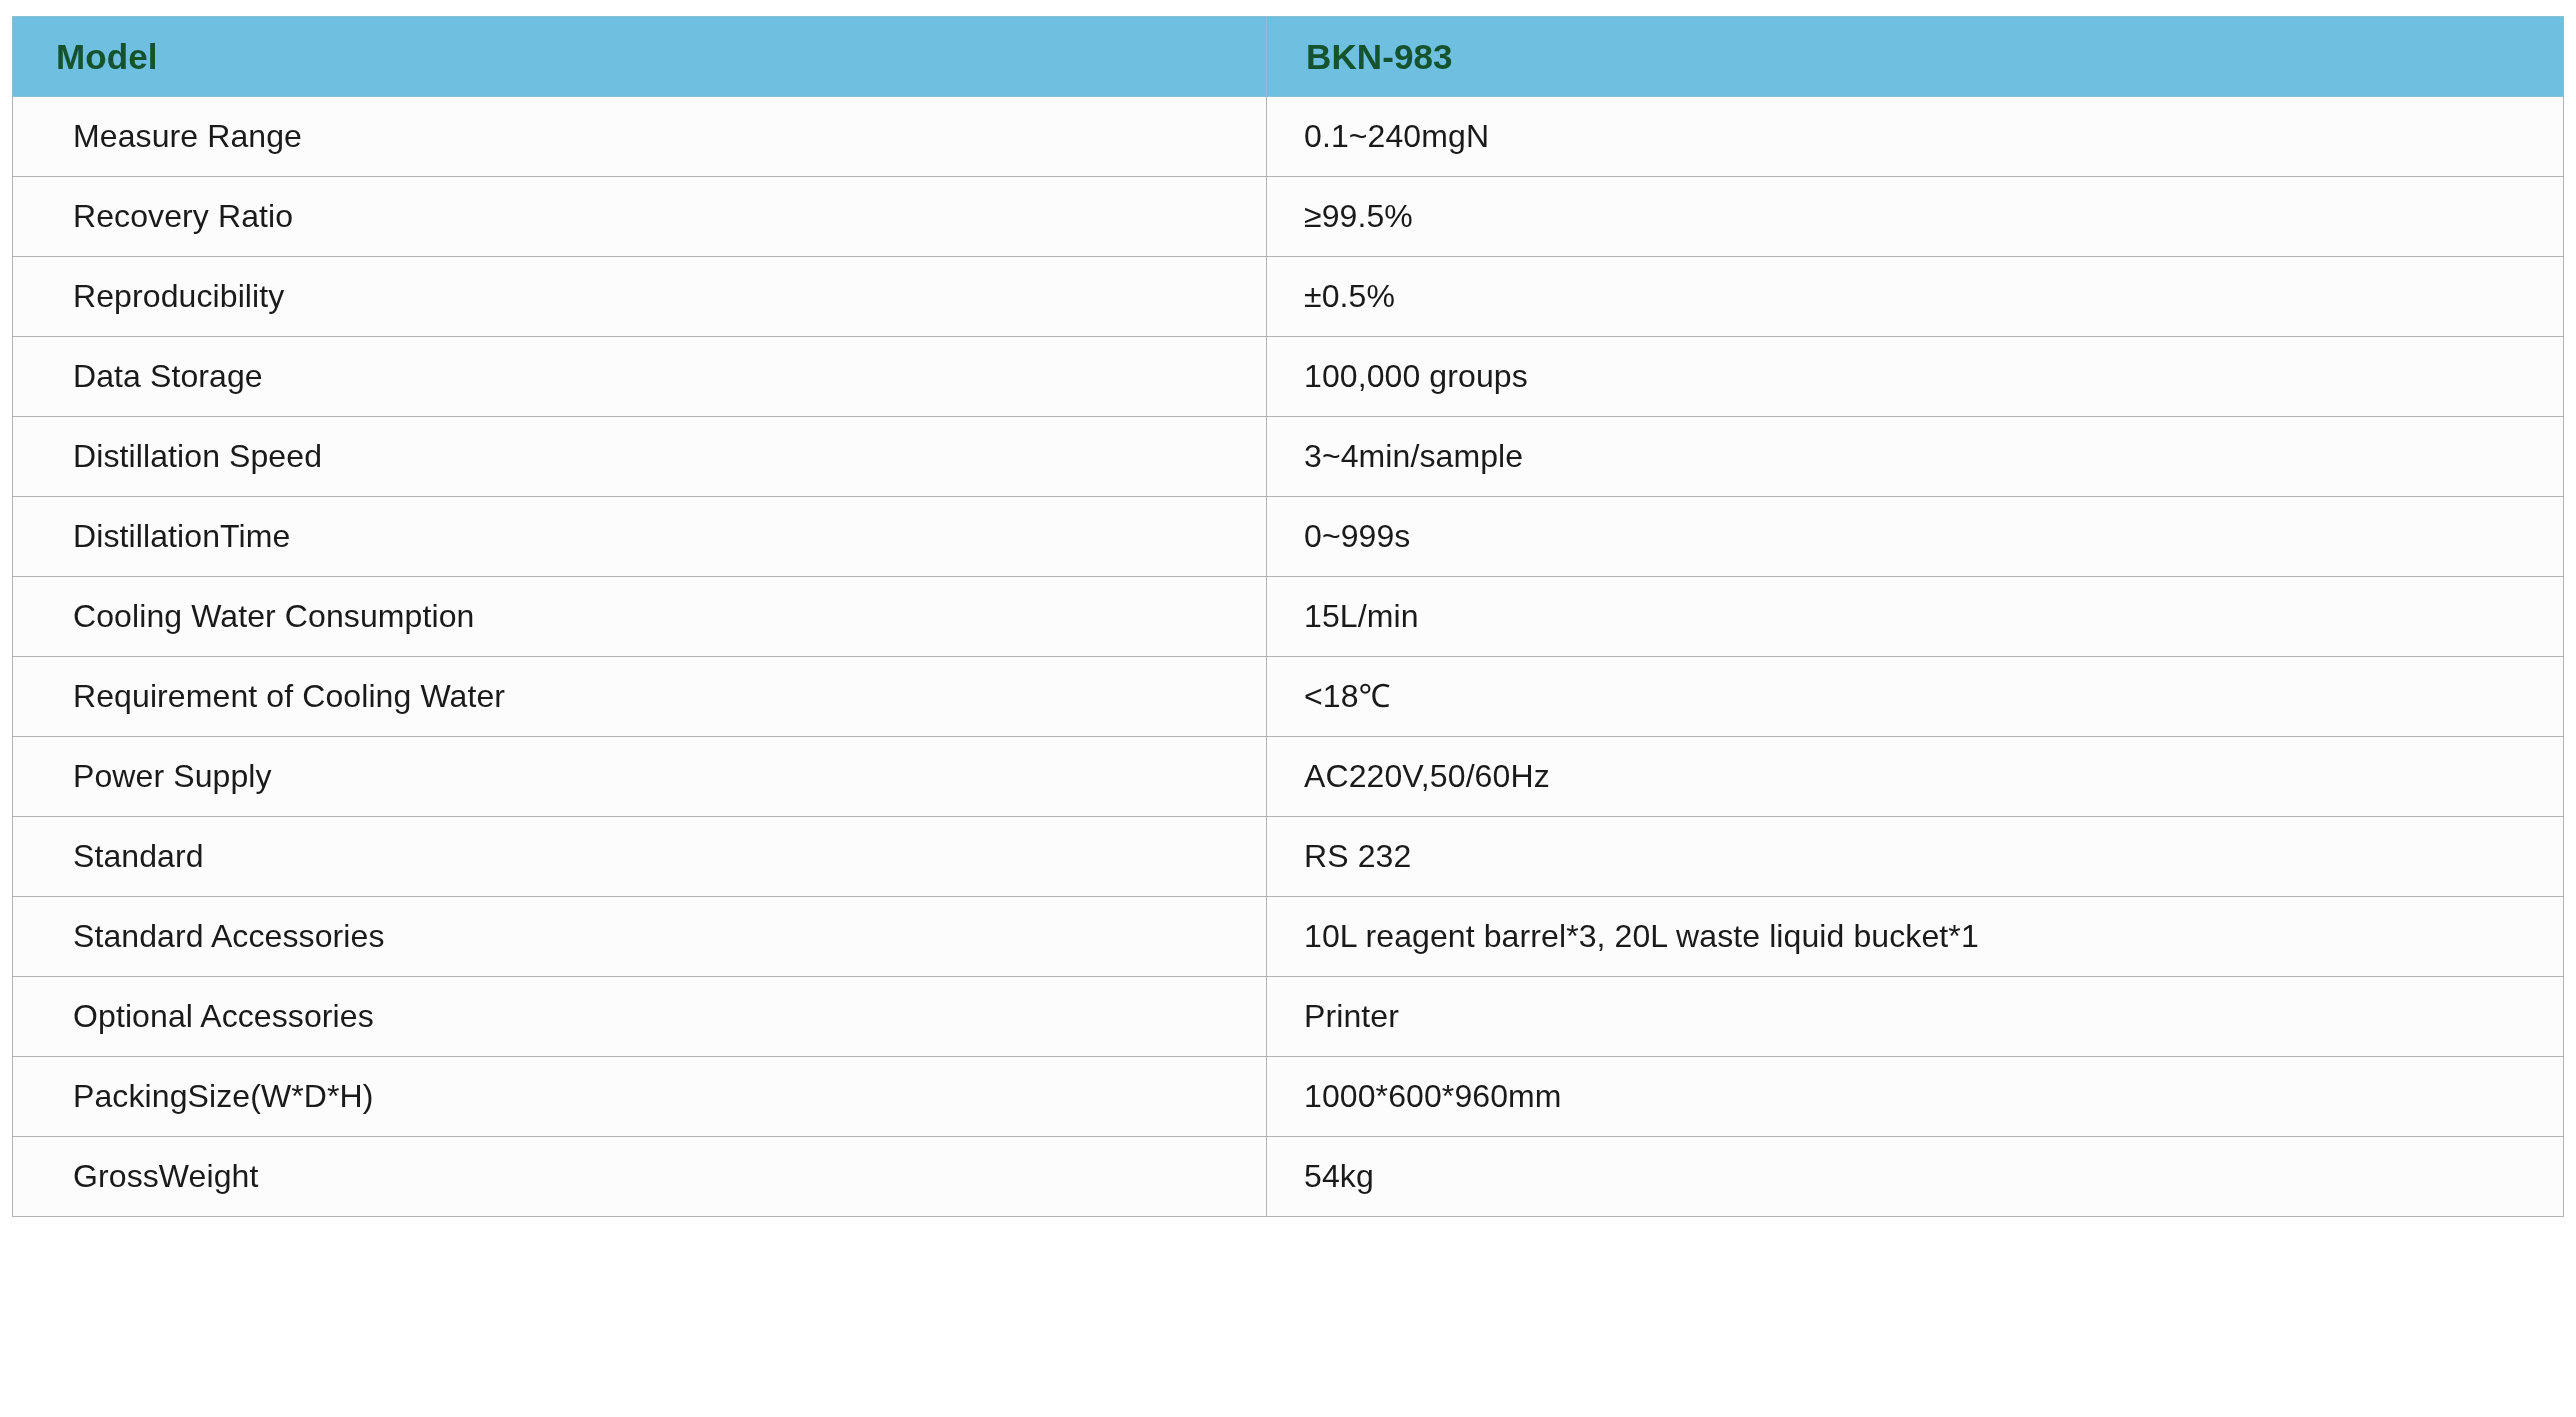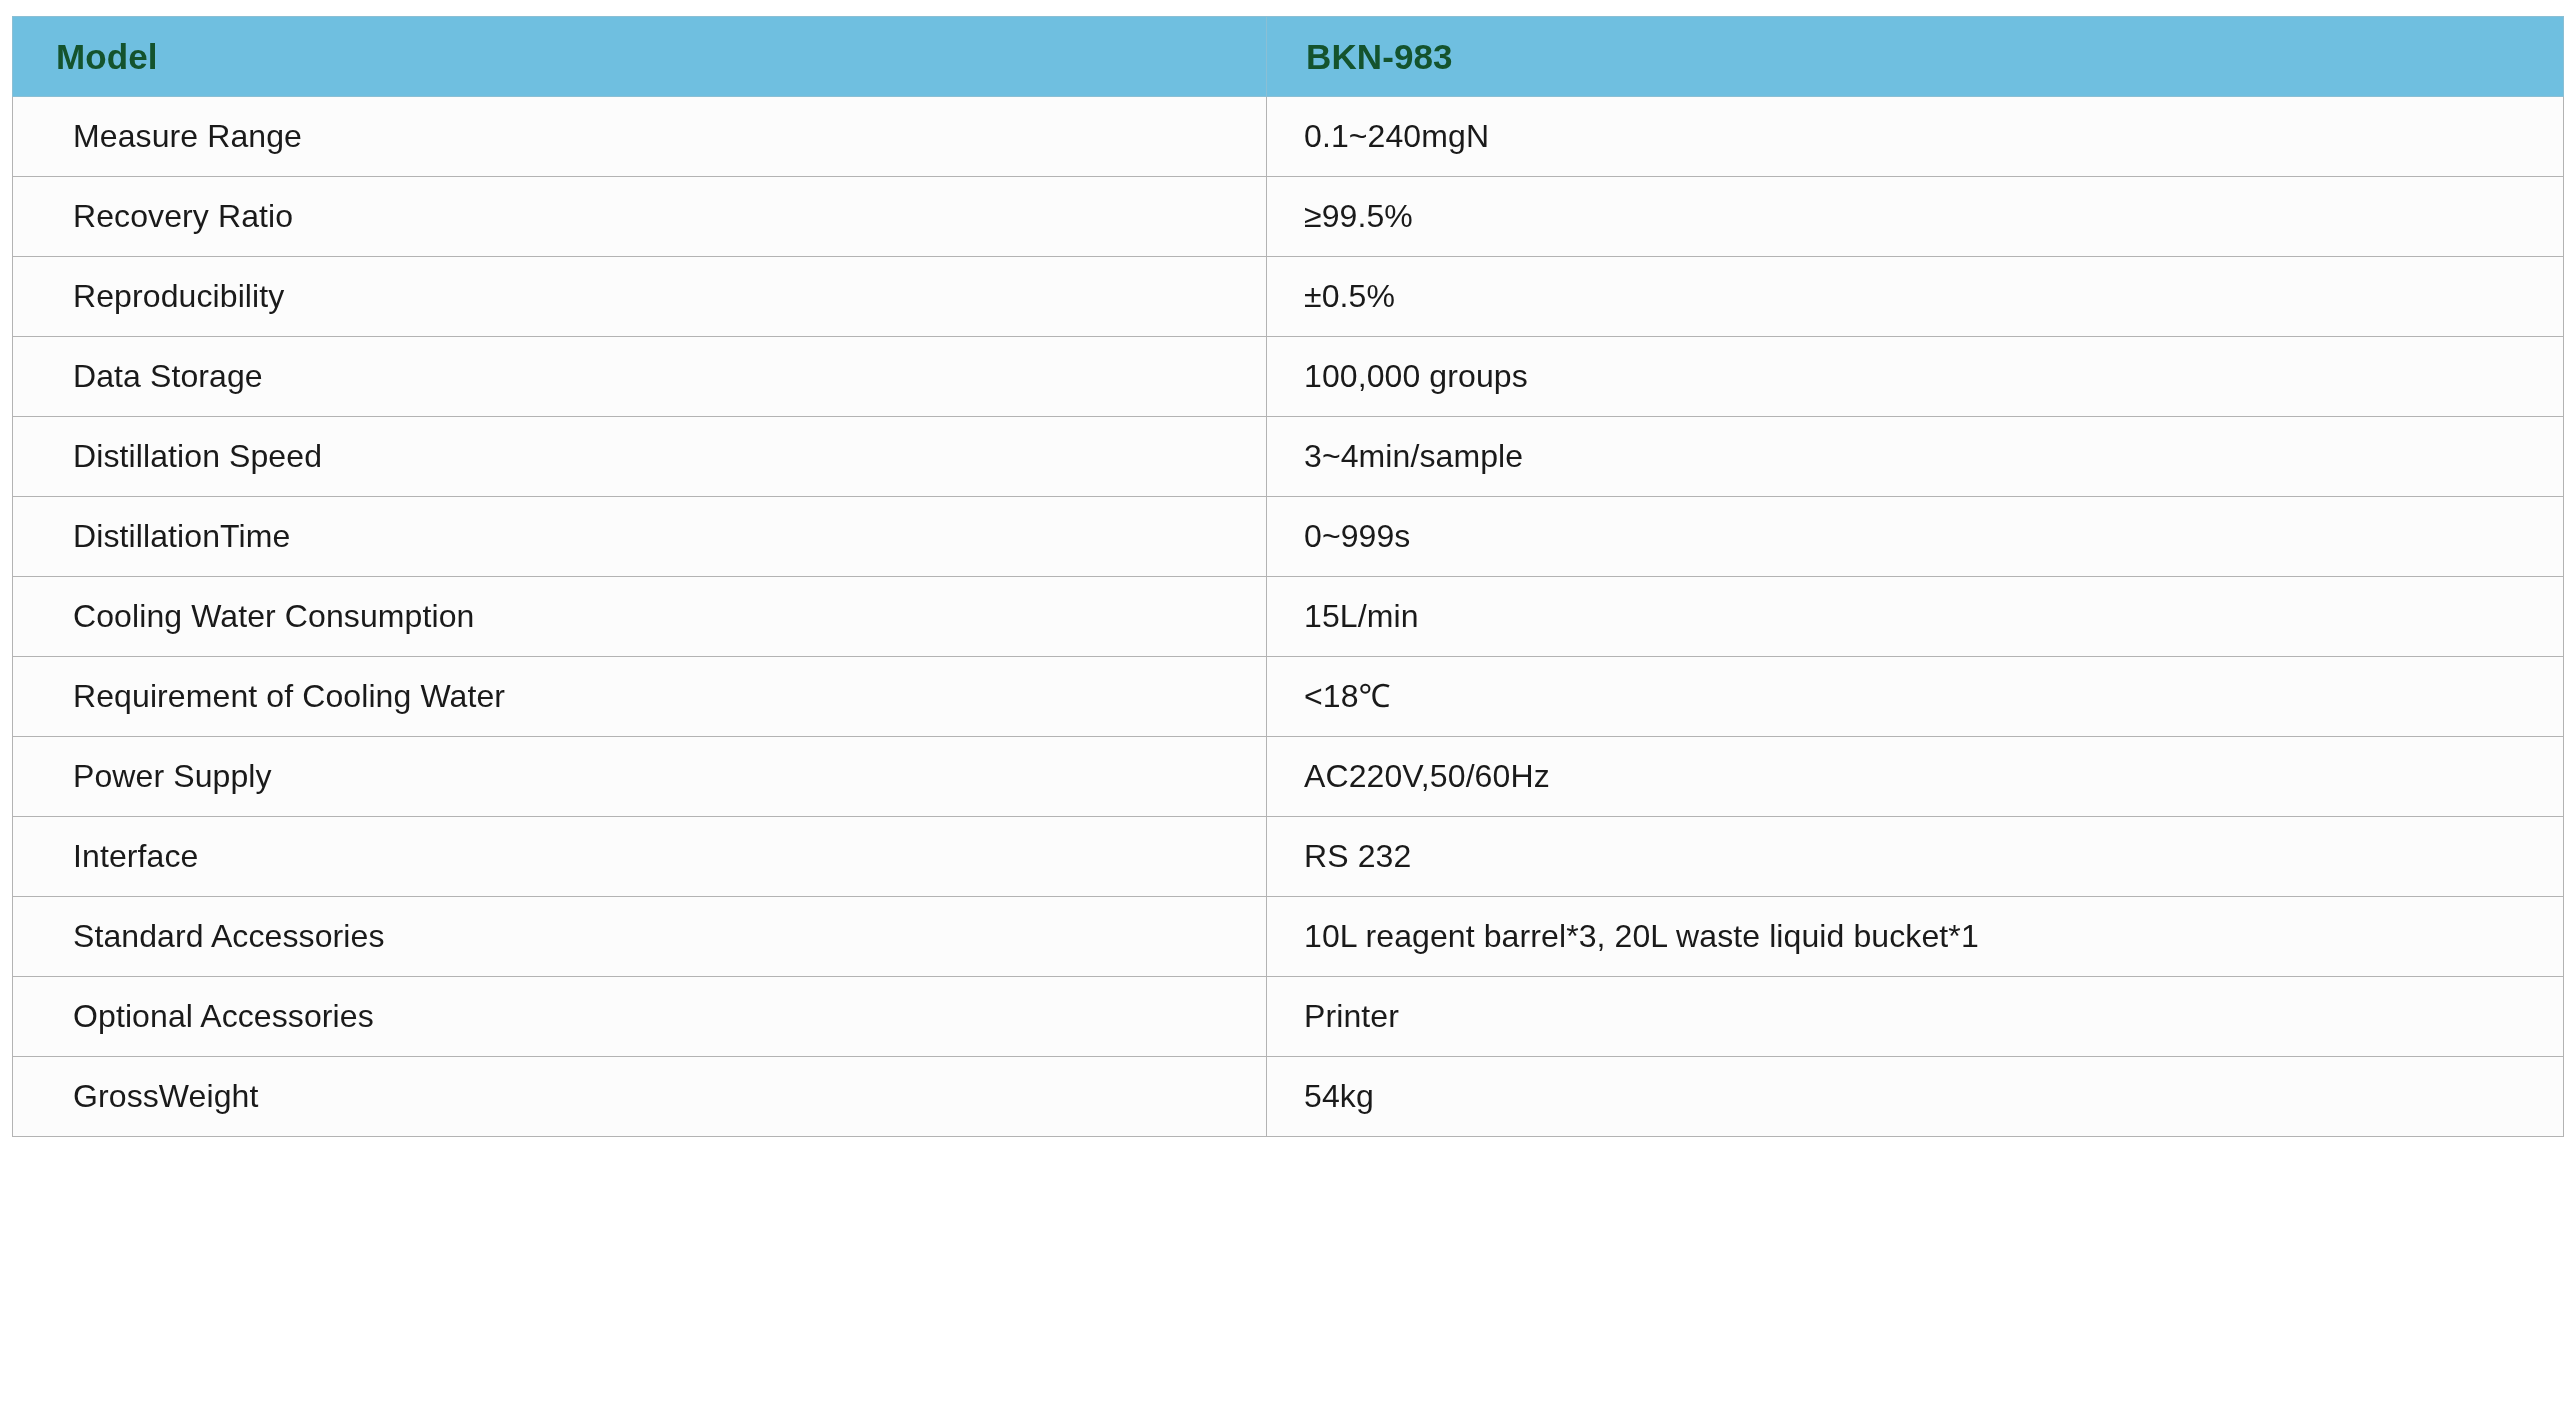--- a/index.html
+++ b/index.html
@@ -107,31 +107,35 @@
       </tr>
       <tr class="body-row">
         <td class="label">Requirement of Cooling Water</td>
         <td class="value">&lt;18℃</td>
       </tr>
       <tr class="body-row">
         <td class="label">Power Supply</td>
         <td class="value">AC220V,50/60Hz</td>
       </tr>
       <tr class="body-row">
-        <td class="label">Interface</td>
+        <td class="label">Standard</td>
         <td class="value">RS 232</td>
       </tr>
       <tr class="body-row">
         <td class="label">Standard Accessories</td>
         <td class="value">10L reagent barrel*3, 20L waste liquid bucket*1</td>
       </tr>
       <tr class="body-row">
         <td class="label">Optional Accessories</td>
         <td class="value">Printer</td>
       </tr>
       <tr class="body-row">
+        <td class="label">PackingSize(W*D*H)</td>
+        <td class="value">1000*600*960mm</td>
+      </tr>
+      <tr class="body-row">
         <td class="label">GrossWeight</td>
         <td class="value">54kg</td>
       </tr>
     </tbody>
   </table>
 </div>
 
 
 </body></html>

